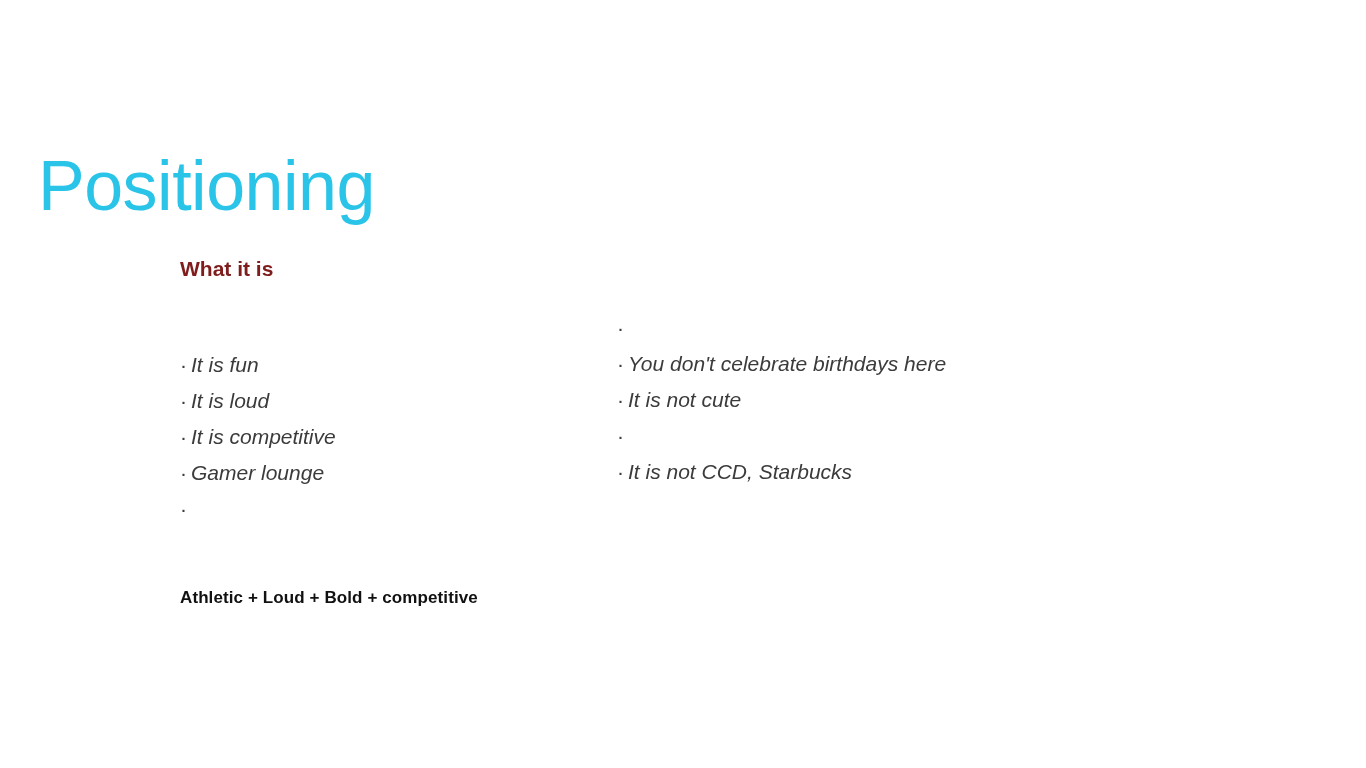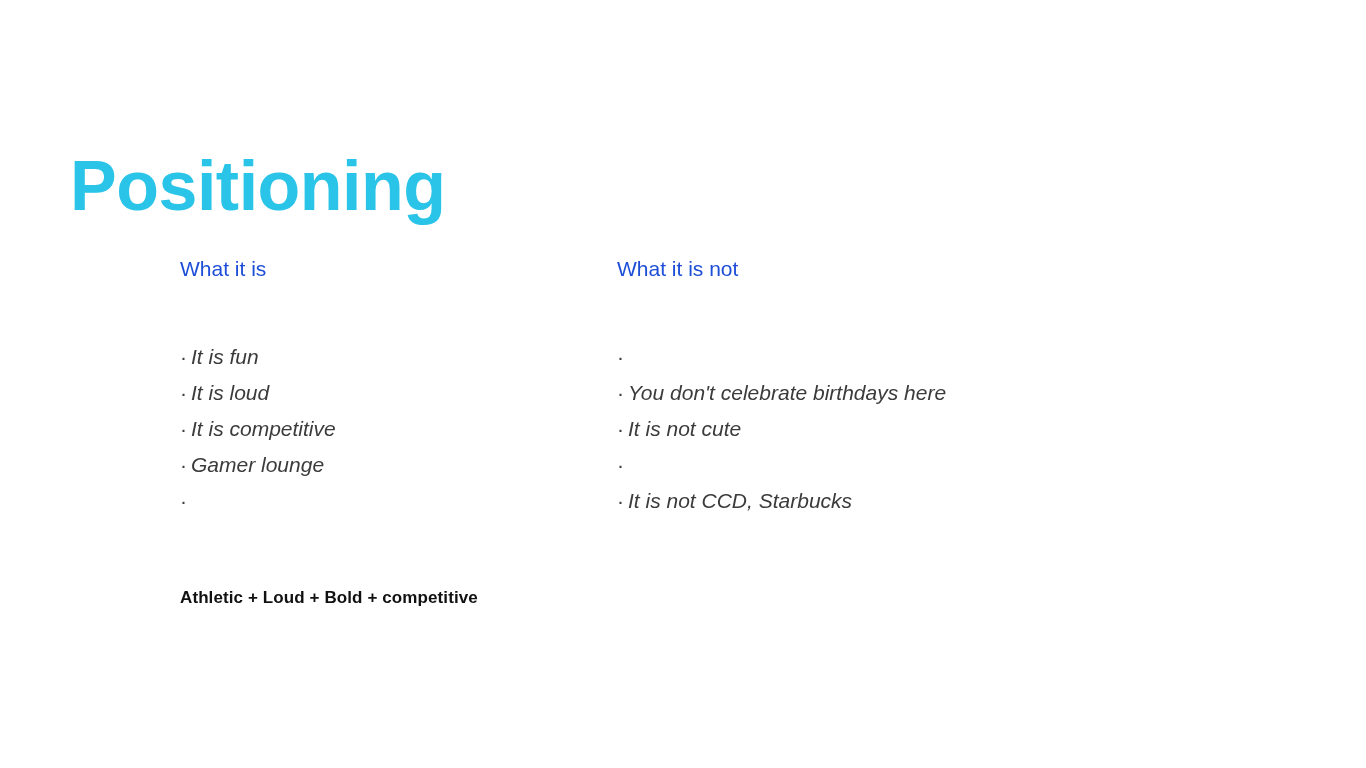--- a/index.html
+++ b/index.html
@@ -20,26 +20,25 @@
     background: #ffffff;
     overflow: hidden;
   }
 
   
   .slide-title {
     position: absolute;
     left: 38px;
     top: 104px;
     font-size: 70px;
-    font-weight: 700;
+    font-weight: 400;
     letter-spacing: -0.5px;
     line-height: 1.0;
     color: #29c4e8;
     white-space: nowrap;
-    margin-left: 32px;
   }
 
   
   .columns {
     position: absolute;
     left: 180px;
     top: 258px;
     width: 1100px;
     display: flex;
     flex-direction: row;
@@ -48,25 +47,25 @@
 
   .column {
     display: flex;
     flex-direction: column;
   }
   .column.col-left  { width: 437px; }
   .column.col-right { width: 620px; }
 
   .column-heading {
     font-size: 21px;
-    font-weight: 400;
-    color: #1d4ed8;
+    font-weight: 700;
+    color: #7f1d1d;
     line-height: 1.0;
     letter-spacing: 0px;
-    margin: 0 0 8px 0;
+    margin: 0 0 16px 0;
     white-space: nowrap;
   }
 
   .bullet-list {
     list-style: none;
     margin: 0;
     padding: 0;
     margin-top: 52px;
   }
 
@@ -135,21 +134,20 @@
           <span class="bullet-mark">·</span>
           <span class="bullet-text">Gamer lounge</span>
         </li>
         <li class="bullet-item">
           <span class="bullet-mark">·</span>
         </li>
       </ul>
     </div>
 
     <div class="column col-right">
-      <div class="column-heading">What it is not</div>
 
       <ul class="bullet-list">
         <li class="bullet-item">
           <span class="bullet-mark">·</span>
         </li>
         <li class="bullet-item">
           <span class="bullet-mark">·</span>
           <span class="bullet-text">You don't celebrate birthdays here</span>
         </li>
         <li class="bullet-item">

